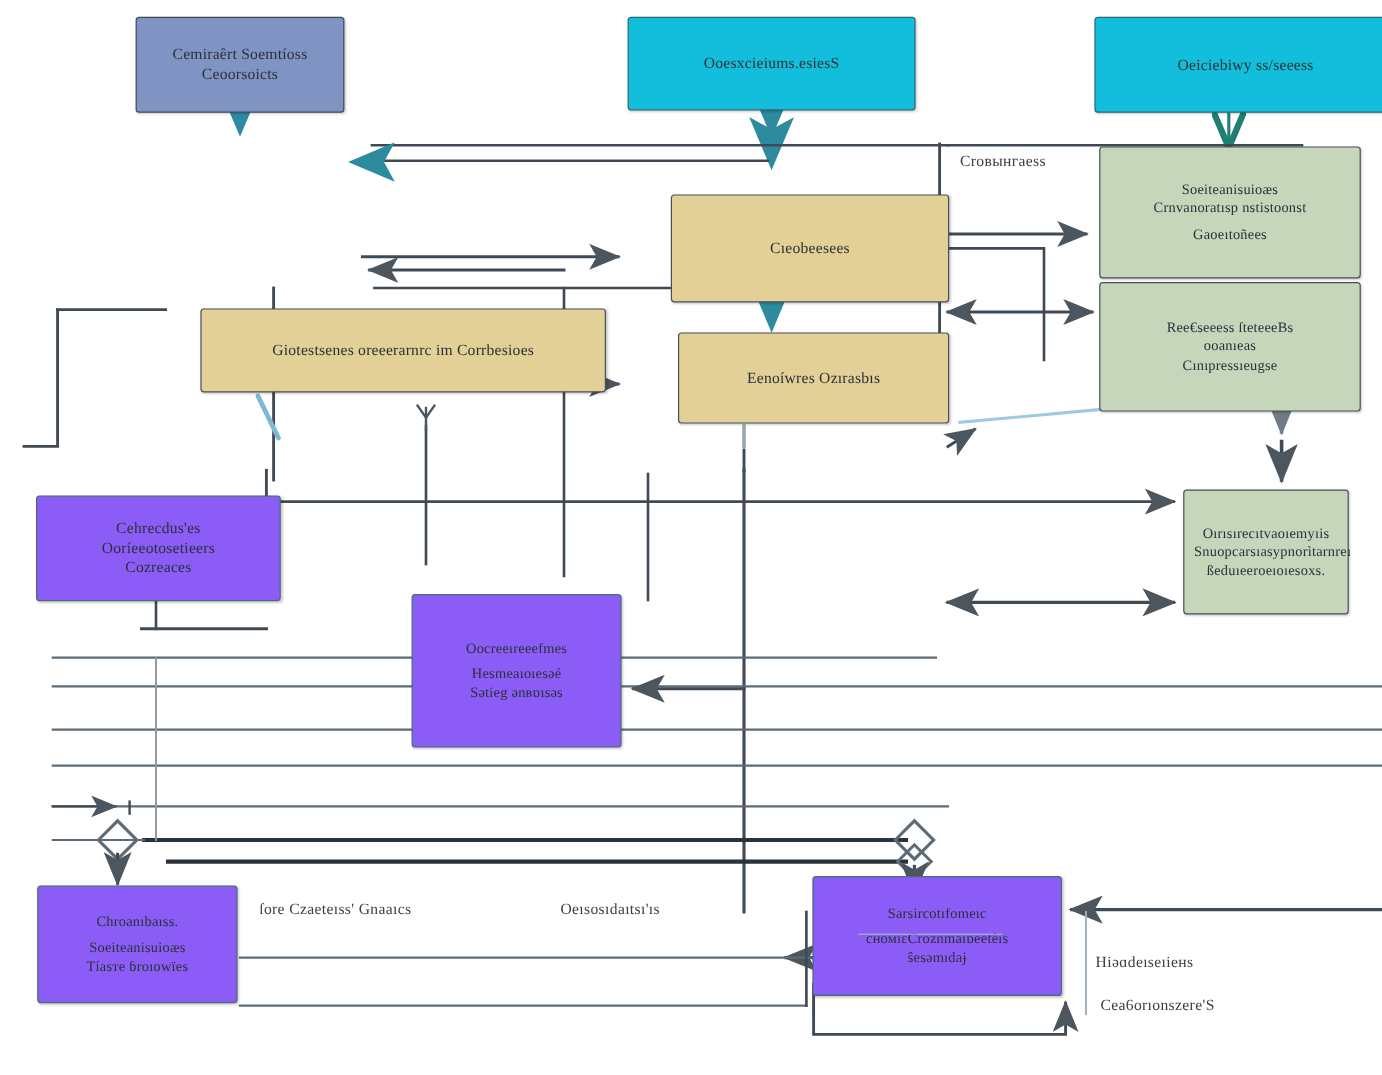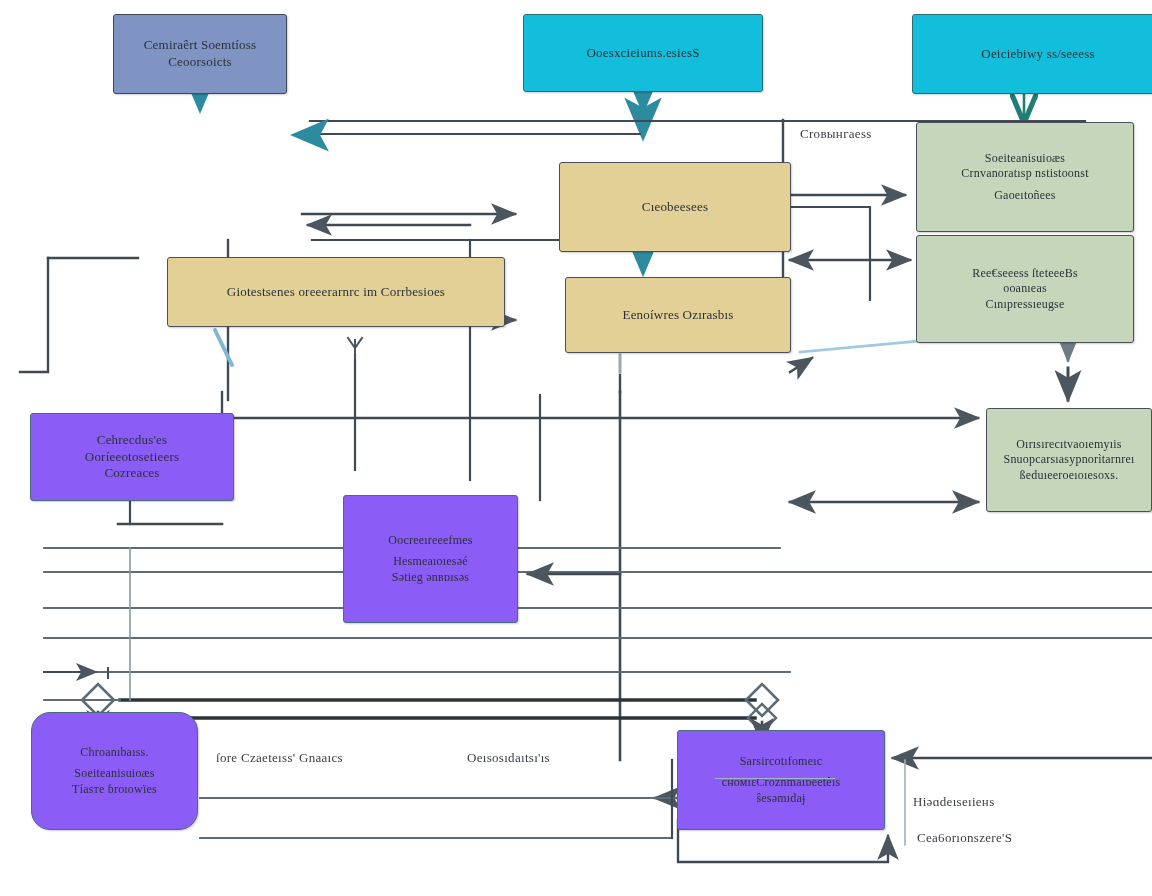--- a/index.html
+++ b/index.html
@@ -196,37 +196,37 @@
         <span class="ln">Soeiteanisuioæs</span>
         <span class="ln">Crnvanoratısp nstistoonst</span>
         <span class="ln" style="height: 6px;"></span>
         <span class="ln">Gaoeıtoñees</span>
       </div>
       <div class="node n-sage" style="left: 916px; top: 235px; width: 218px; height: 108px; font-size: 12px;">
         <span class="ln">Ree€seeess ſteteeeBs</span>
         <span class="ln">ooanıeas</span>
         <span class="ln">Cınıprеssıeugse</span>
       </div>
-      <div class="node n-sage" style="left: 986px; top: 408px; width: 166px; height: 104px; font-size: 12px;">
+      <div class="node n-sage" style="left: 986px; top: 408px; width: 138px; height: 104px; font-size: 12px;">
         <span class="ln">Oırısırecıtvaoıemyıis</span>
         <span class="ln">Snuopcarsıasypnorìtarnreı</span>
         <span class="ln">ßeduıeeroeıoıesoxs.</span>
       </div>
       <div class="node n-lblue" style="left: 30px; top: 413px; width: 204px; height: 88px; font-size: 13px;">
         <span class="ln">Cehrecdus'es</span>
         <span class="ln">Ooríeeotosetieers</span>
         <span class="ln">Cozreaces</span>
       </div>
       <div class="node n-lblue" style="left: 343px; top: 495px; width: 175px; height: 128px; font-size: 12px;">
         <span class="ln">Oocreeıreeefmes</span>
         <span class="ln" style="height: 6px;"></span>
         <span class="ln">Hesmeaıoıesəé</span>
         <span class="ln">Sətieg ənвɒısəs</span>
       </div>
-      <div class="node n-lblue" style="left: 31px; top: 712px; width: 167px; height: 118px; font-size: 12px; border-radius: 19px;">
+      <div class="node n-lblue" style="left: 31px; top: 738px; width: 167px; height: 98px; font-size: 12px;">
         <span class="ln">Chroanıbaıss.</span>
         <span class="ln" style="height: 6px;"></span>
         <span class="ln">Soeiteanisuioæs</span>
         <span class="ln">Tíasтe ɓroıowïes</span>
       </div>
       <div class="node n-lblue" style="left: 677px; top: 730px; width: 208px; height: 100px; font-size: 12px;">
         <span class="ln">Sarsircotıfomeıс</span>
         <span class="ln" style="height: 6px;"></span>
         <span class="ln">cʜомıɛCrоznmaıɒeetêıs</span>
         <span class="ln">ŝesəmıdaɉ</span>

